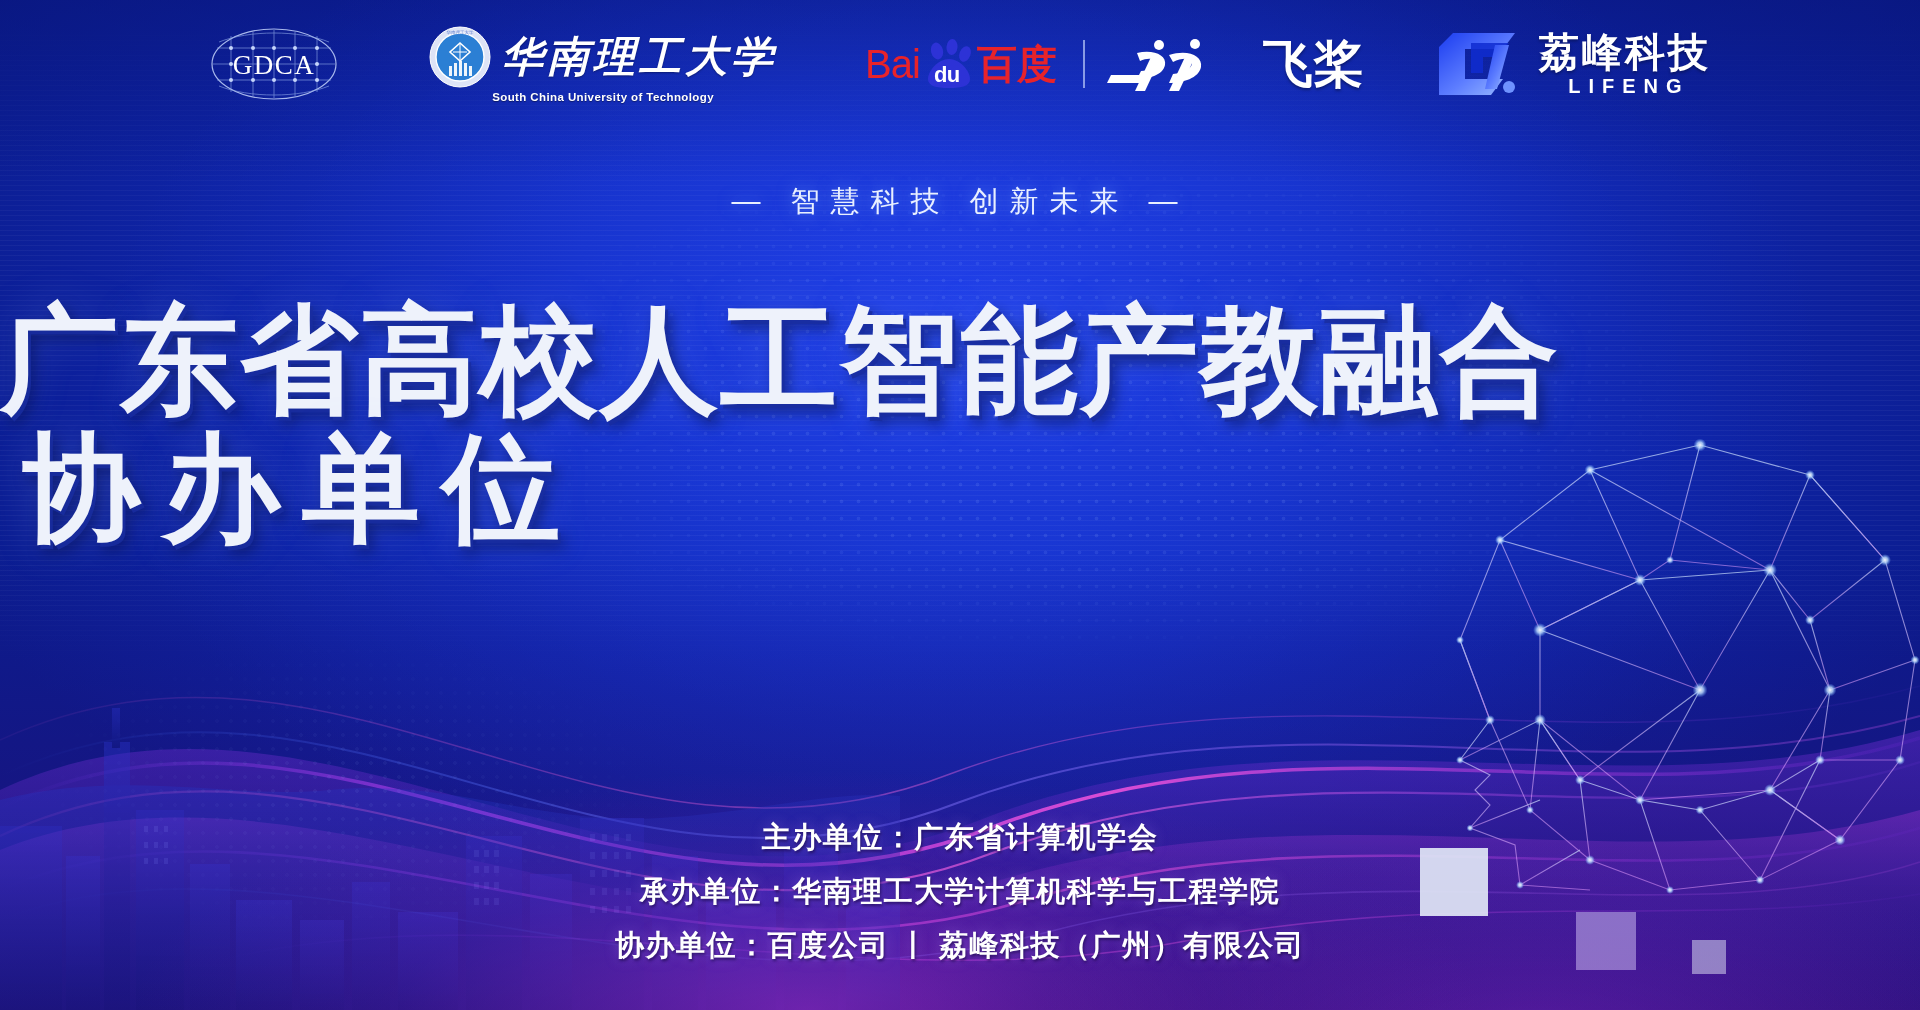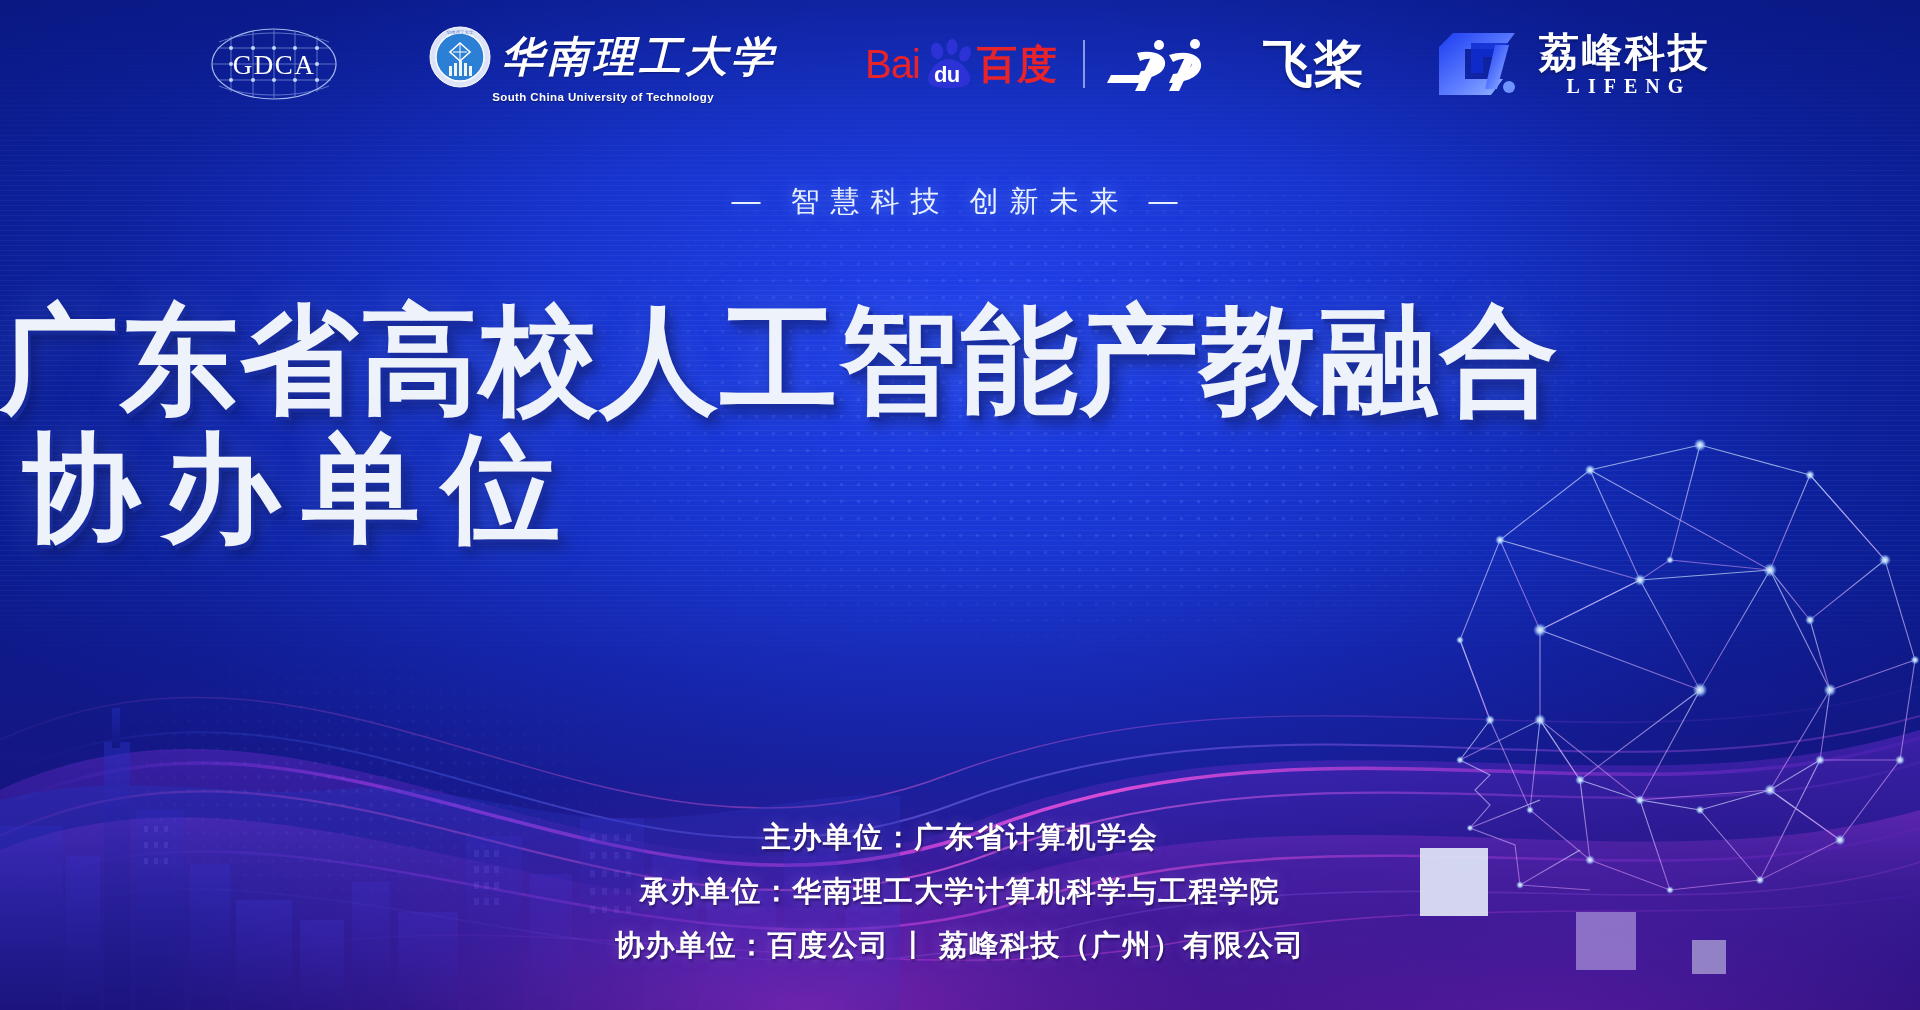--- a/index.html
+++ b/index.html
@@ -110,21 +110,21 @@
   
   .lifeng{display:flex;align-items:center;gap:16px;}
   .lifeng-txt{display:flex;flex-direction:column;align-items:center;}
   .lifeng-cn{
     font-size:40px;font-weight:700;color:#ffffff;letter-spacing:3px;
     font-family:"Liberation Sans",sans-serif;line-height:1.05;
     text-shadow:0 2px 3px rgba(0,0,0,.3);
   }
   .lifeng-en{
     font-size:20px;font-weight:700;color:#ffffff;letter-spacing:8px;
-    margin-top:2px;margin-left:8px;font-family:Liberation Serif, serif;
+    margin-top:2px;margin-left:8px;
   }
 
   
   .tagline{
     position:absolute;top:182px;left:0;right:0;
     text-align:center;
     font-size:29px;color:#e9f0ff;letter-spacing:11px;
     font-weight:400;
     text-shadow:0 0 16px rgba(120,170,255,.55);
     white-space:nowrap;

